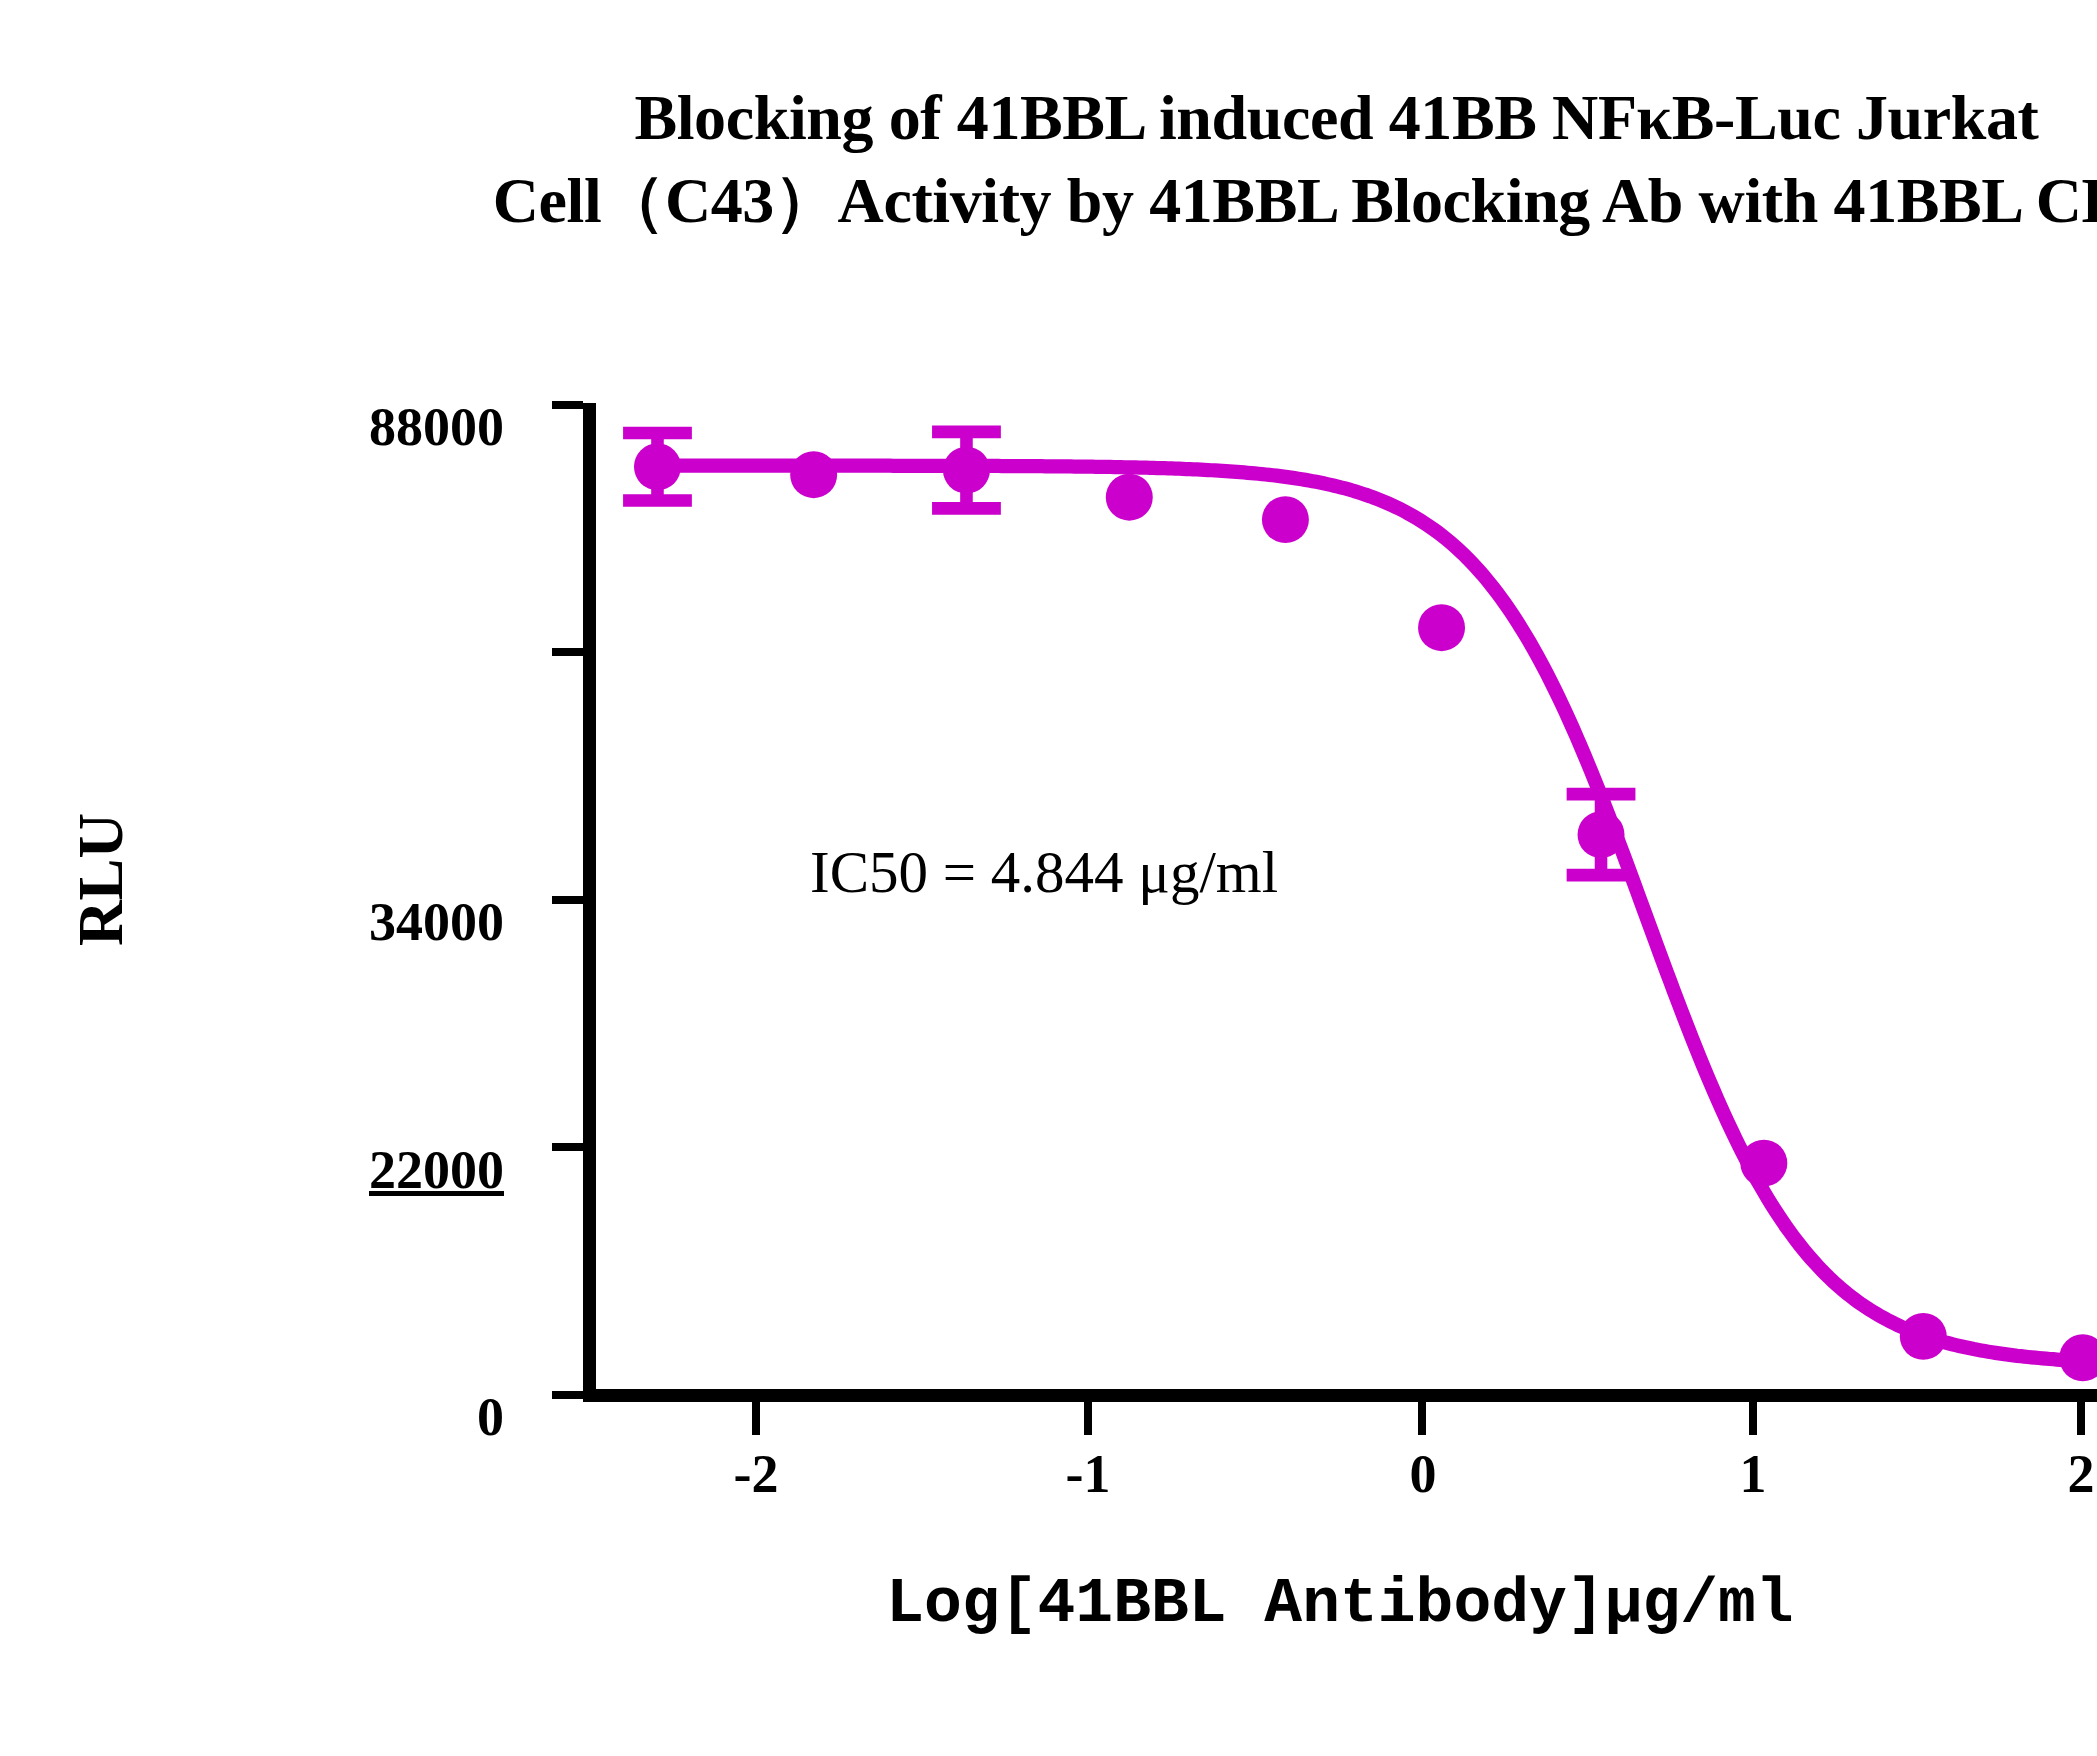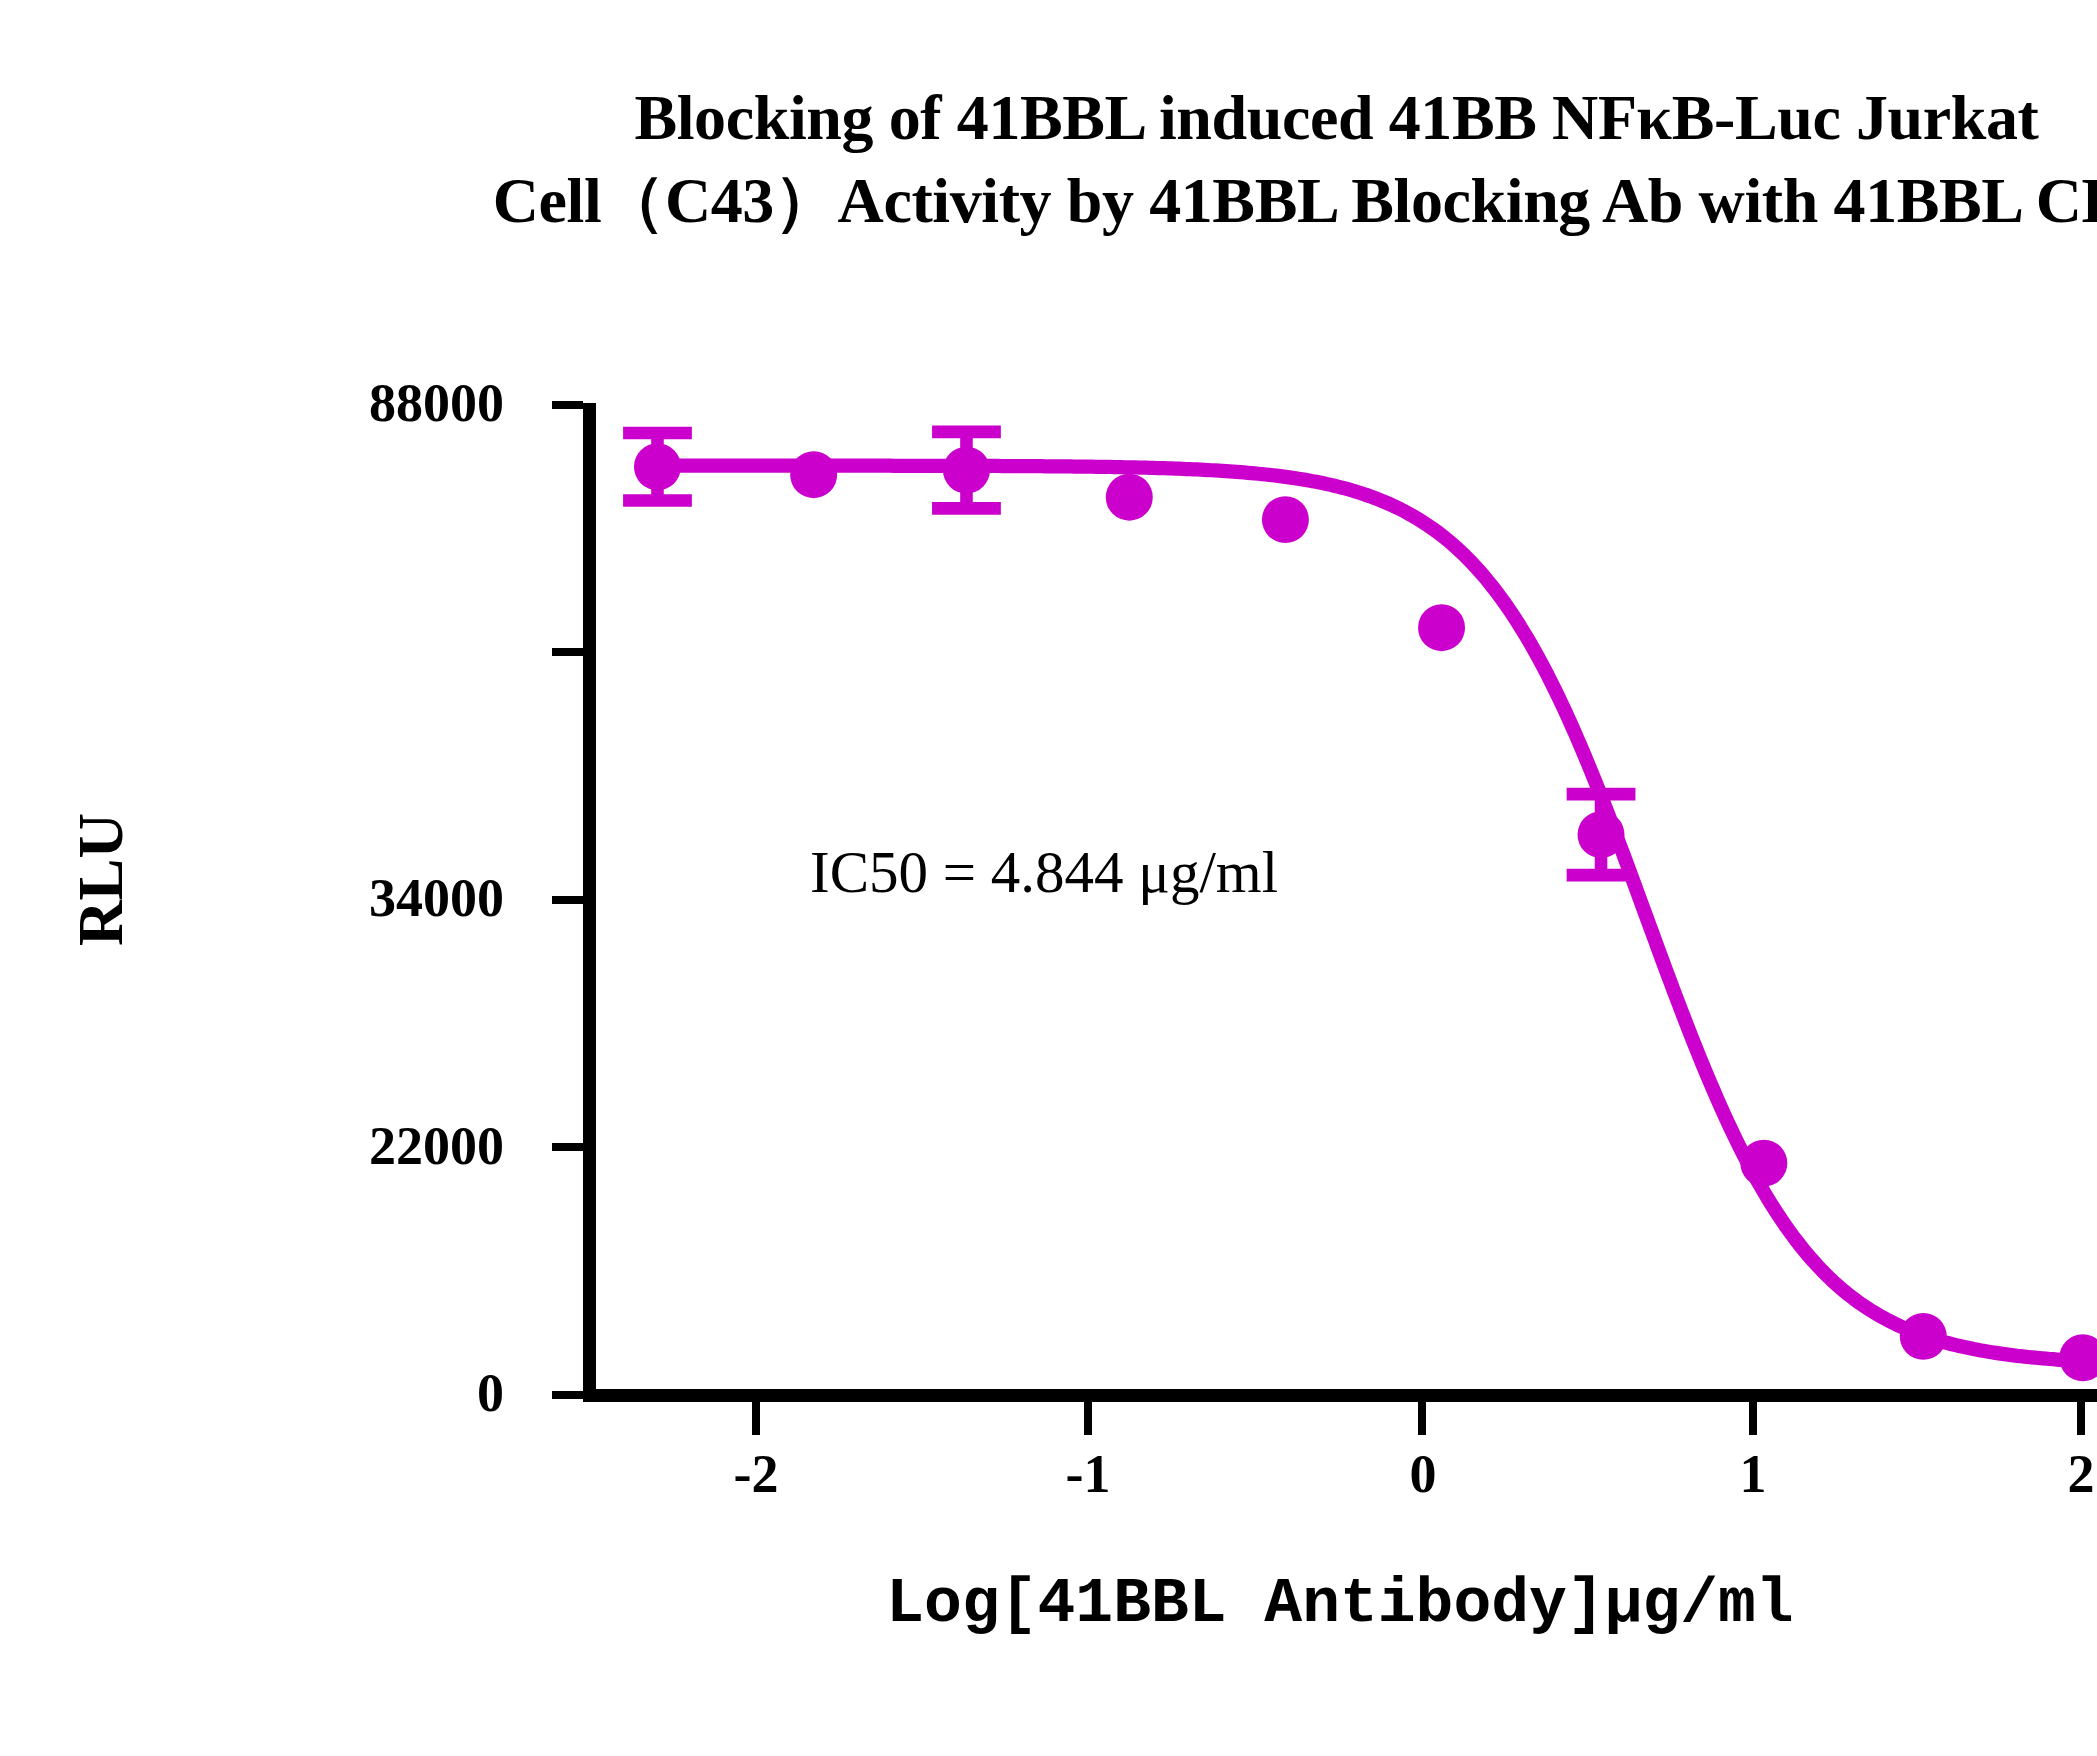--- a/index.html
+++ b/index.html
@@ -23,20 +23,21 @@
   }
   .xaxis-spine{
     position:absolute;left:583px;top:1389px;width:1514px;height:13.4px;background:#000;
   }
 
   .ytick{position:absolute;width:31px;height:8.4px;background:#000;left:552px;}
   .ytick-label{
     position:absolute;right:0;width:378px;text-align:right;
     font-size:54px;font-weight:bold;font-family:"Liberation Serif",serif;
     line-height:1;
+    margin-top:24px;
   }
 
   .xtick{position:absolute;width:8.4px;height:33px;background:#000;top:1402px;}
   .xtick-label{
     position:absolute;width:168px;text-align:center;
     font-size:54px;font-weight:bold;font-family:"Liberation Serif",serif;
   }
 
   .ylabel{
     position:absolute;left:-67px;top:843px;width:336px;text-align:center;
@@ -72,21 +73,21 @@
 
     <div class="ytick" style="top:401px;"></div>
     <div class="ytick-label" style="top:376px;left:126px;">88000</div>
 
     <div class="ytick" style="top:648px;"></div>
 
     <div class="ytick" style="top:896px;"></div>
     <div class="ytick-label" style="top:871px;left:126px;">34000</div>
 
     <div class="ytick" style="top:1143px;"></div>
-    <div class="ytick-label" style="top:1119px;left:126px;">22000</div>
+    <div class="ytick-label" style="top:1119px;left:126px;text-decoration:underline;">22000</div>
 
     <div class="ytick" style="top:1391px;"></div>
     <div class="ytick-label" style="top:1366px;left:126px;">0</div>
 
     <div class="xtick" style="left:752px;"></div>
     <div class="xtick-label" style="left:672px;top:1443px;">-2</div>
 
     <div class="xtick" style="left:1084px;"></div>
     <div class="xtick-label" style="left:1004px;top:1443px;">-1</div>
 

